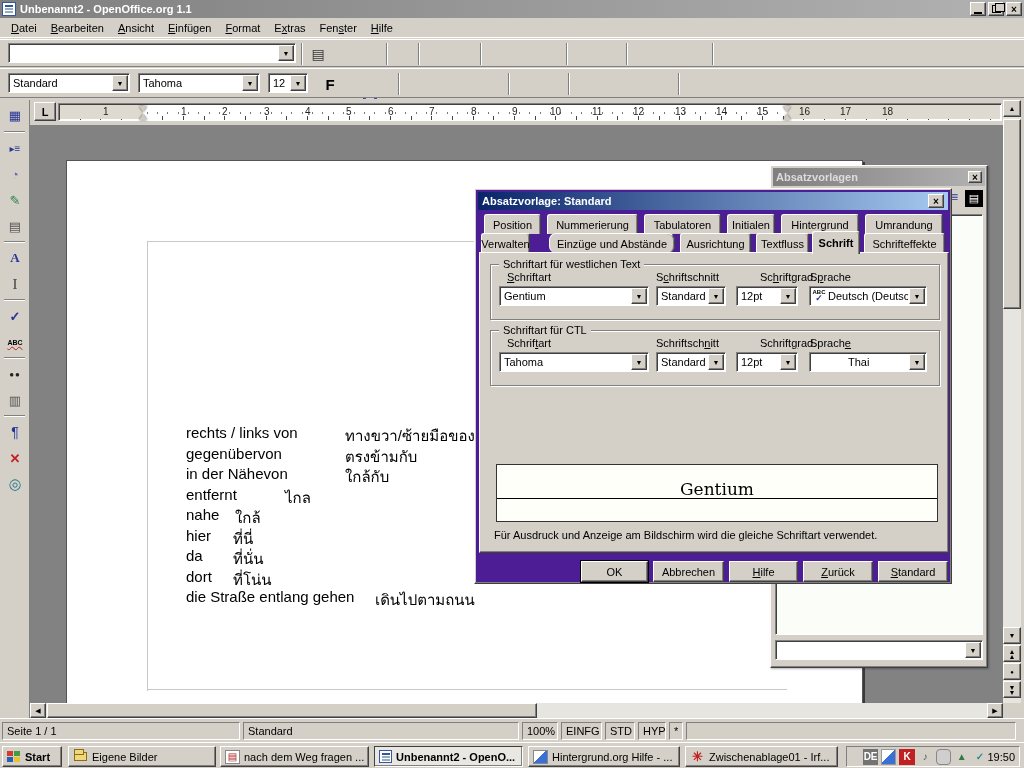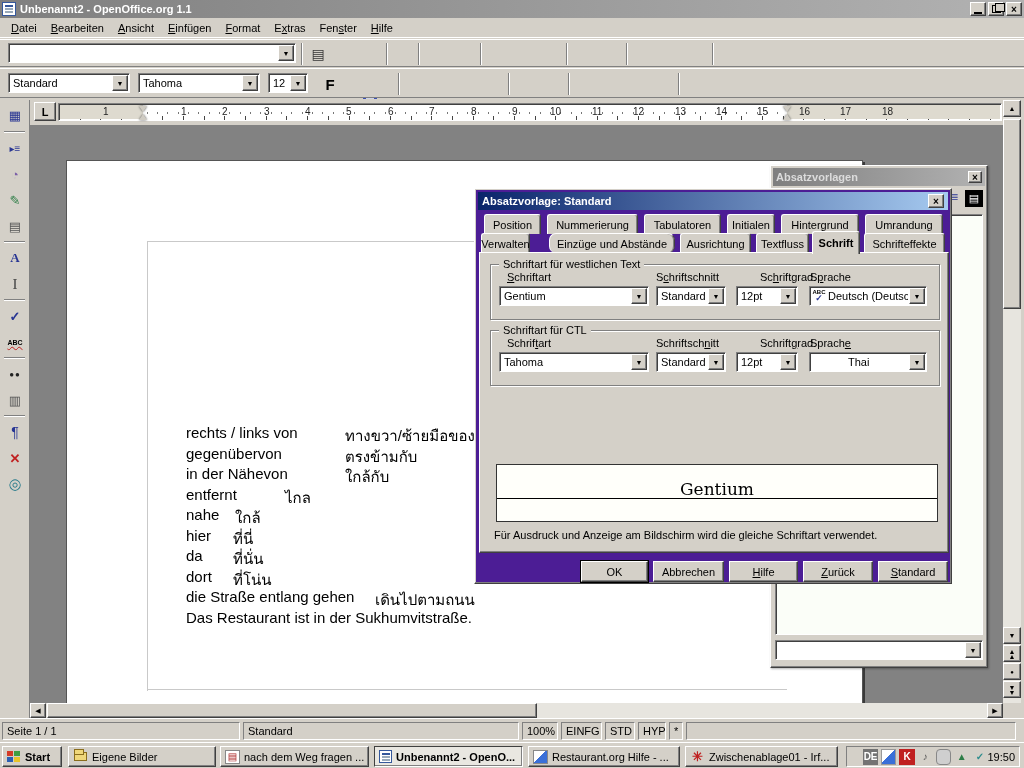--- a/index.html
+++ b/index.html
@@ -303,21 +303,21 @@
       <span class="guide" style="left:80px;top:528px;width:640px;height:1px;"></span>
       <div class="dline" style="top:263px;"><span>rechts / links von</span><span class="th" style="left:159px;">ทางขวา/ซ้ายมือของ</span></div>
       <div class="dline" style="top:284px;"><span>gegenübervon</span><span class="th" style="left:159px;">ตรงข้ามกับ</span></div>
       <div class="dline" style="top:304px;"><span>in der Nähevon</span><span class="th" style="left:159px;">ใกล้กับ</span></div>
       <div class="dline" style="top:325px;"><span>entfernt</span><span class="th" style="left:99px;">ไกล</span></div>
       <div class="dline" style="top:345px;"><span>nahe</span><span class="th" style="left:49px;">ใกล้</span></div>
       <div class="dline" style="top:366px;"><span>hier</span><span class="th" style="left:47px;">ที่นี่</span></div>
       <div class="dline" style="top:386px;"><span>da</span><span class="th" style="left:47px;">ที่นั่น</span></div>
       <div class="dline" style="top:407px;"><span>dort</span><span class="th" style="left:47px;">ที่โน่น</span></div>
       <div class="dline" style="top:427px;"><span>die Straße entlang gehen</span><span class="th" style="left:189px;">เดินไปตามถนน</span></div>
-      <div class="dline" style="top:448px;"><span>Das Restaurant ist in der Sukhumvitstraße.</span></div>
+      <div class="dline" style="top:448px;"></div>
     </div>
   </div>
 
   <div class="abs stylist">
     <div class="s-title">
       <span>Absatzvorlagen</span>
       <span class="tb-btn btn" style="margin-left:auto;width:14px;height:12px;">×</span>
     </div>
     <div class="abs" style="left:2px;top:22px;right:2px;height:24px;">
       <span class="abs" style="left:178px;top:2px;width:10px;height:16px;color:#283593;font-size:12px;">≡</span>
@@ -472,21 +472,21 @@
     <span class="task" style="left:220px;width:149px;">
       <span class="wico" style="border:1px solid #888;background:#fff;color:#a22;">▤</span>
       <span>nach dem Weg fragen ...</span>
     </span>
     <span class="task active" style="left:374px;width:149px;">
       <span class="doc-ico" style="width:13px;height:13px;"></span>
       <span>Unbenannt2 - OpenO...</span>
     </span>
     <span class="task" style="left:528px;width:152px;">
       <span class="wico" style="background:linear-gradient(135deg,#fff 45%,#3a6fd8 45%);border:1px solid #888;"></span>
-      <span>Restaurant.org Hilfe - ...</span>
+      <span>Hintergrund.org Hilfe - ...</span>
     </span>
     <span class="task" style="left:685px;width:153px;">
       <span class="wico" style="color:#c02020;font-weight:bold;font-size:13px;">✳</span>
       <span>Zwischenablage01 - Irf...</span>
     </span>
     <span class="abs sunkpanel" style="left:846px;top:3px;width:174px;height:21px;display:flex;align-items:center;padding:0 4px;">
       <span class="tico" style="background:#737373;color:#fff;margin-left:12px;">DE</span>
       <span class="tico" style="background:linear-gradient(135deg,#fff 45%,#3a6fd8 45%);border:1px solid #999;"></span>
       <span class="tico" style="background:#c02020;color:#fff;">K</span>
       <span class="tico" style="color:#555;">♪</span>

